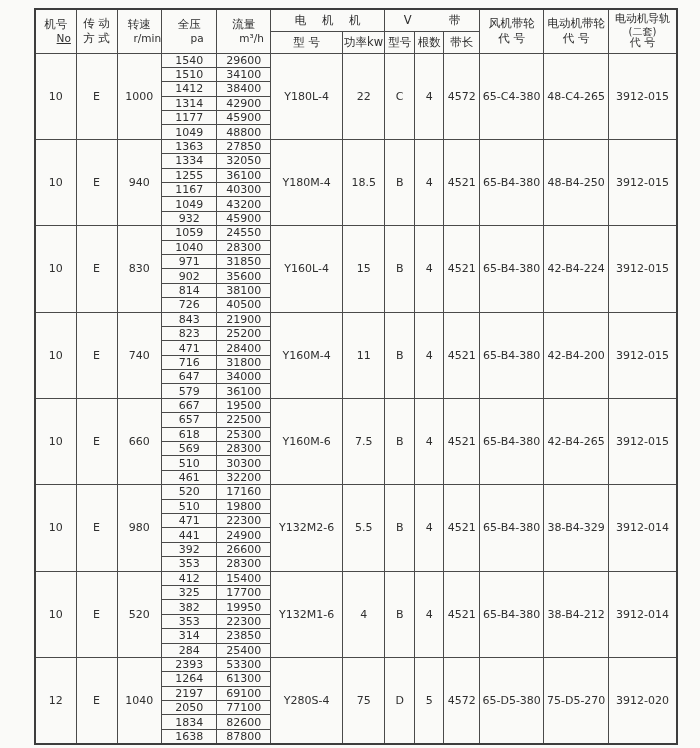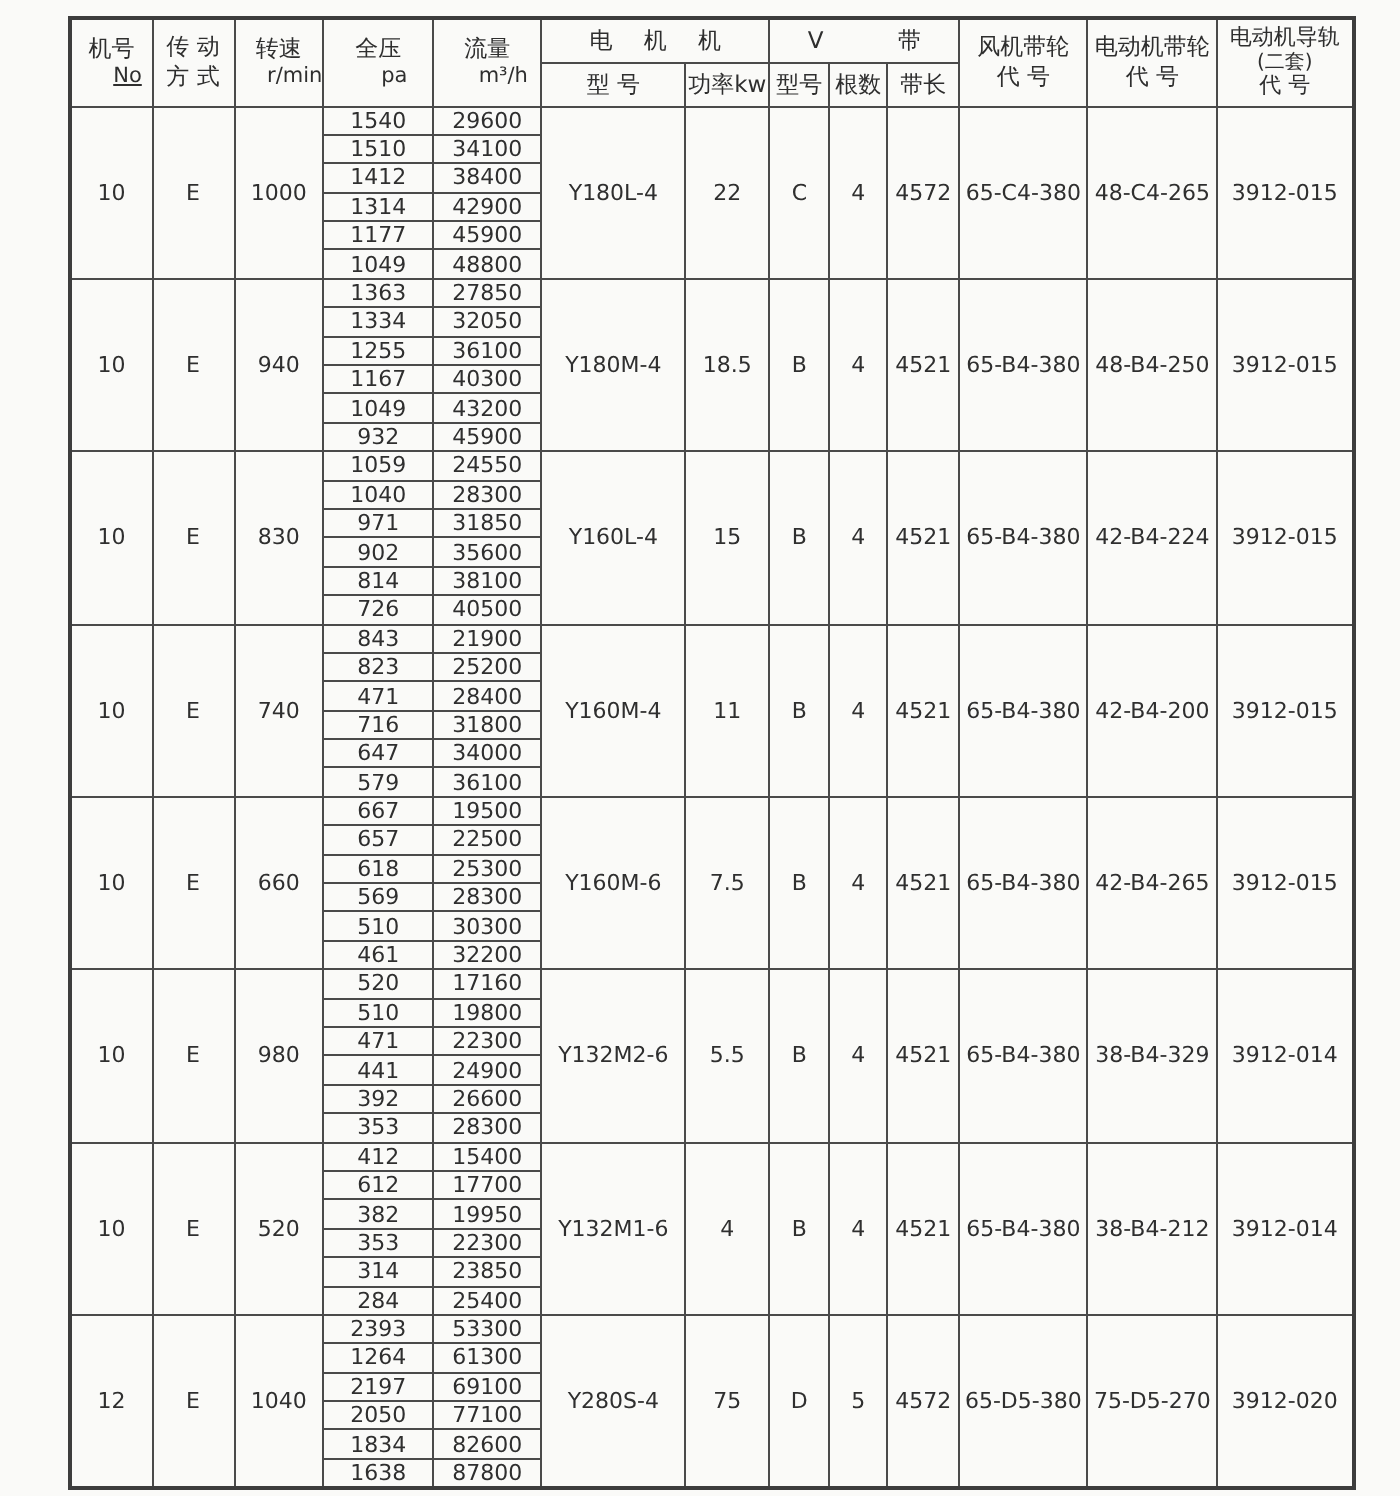--- a/index.html
+++ b/index.html
@@ -346,21 +346,21 @@
           <td rowspan="6">Y132M1-6</td>
           <td rowspan="6">4</td>
           <td rowspan="6">B</td>
           <td rowspan="6">4</td>
           <td rowspan="6">4521</td>
           <td rowspan="6">65-B4-380</td>
           <td rowspan="6">38-B4-212</td>
           <td rowspan="6">3912-014</td>
         </tr>
         <tr>
-          <td>612</td>
+          <td>325</td>
           <td>17700</td>
         </tr>
         <tr>
           <td>382</td>
           <td>19950</td>
         </tr>
         <tr>
           <td>353</td>
           <td>22300</td>
         </tr>

